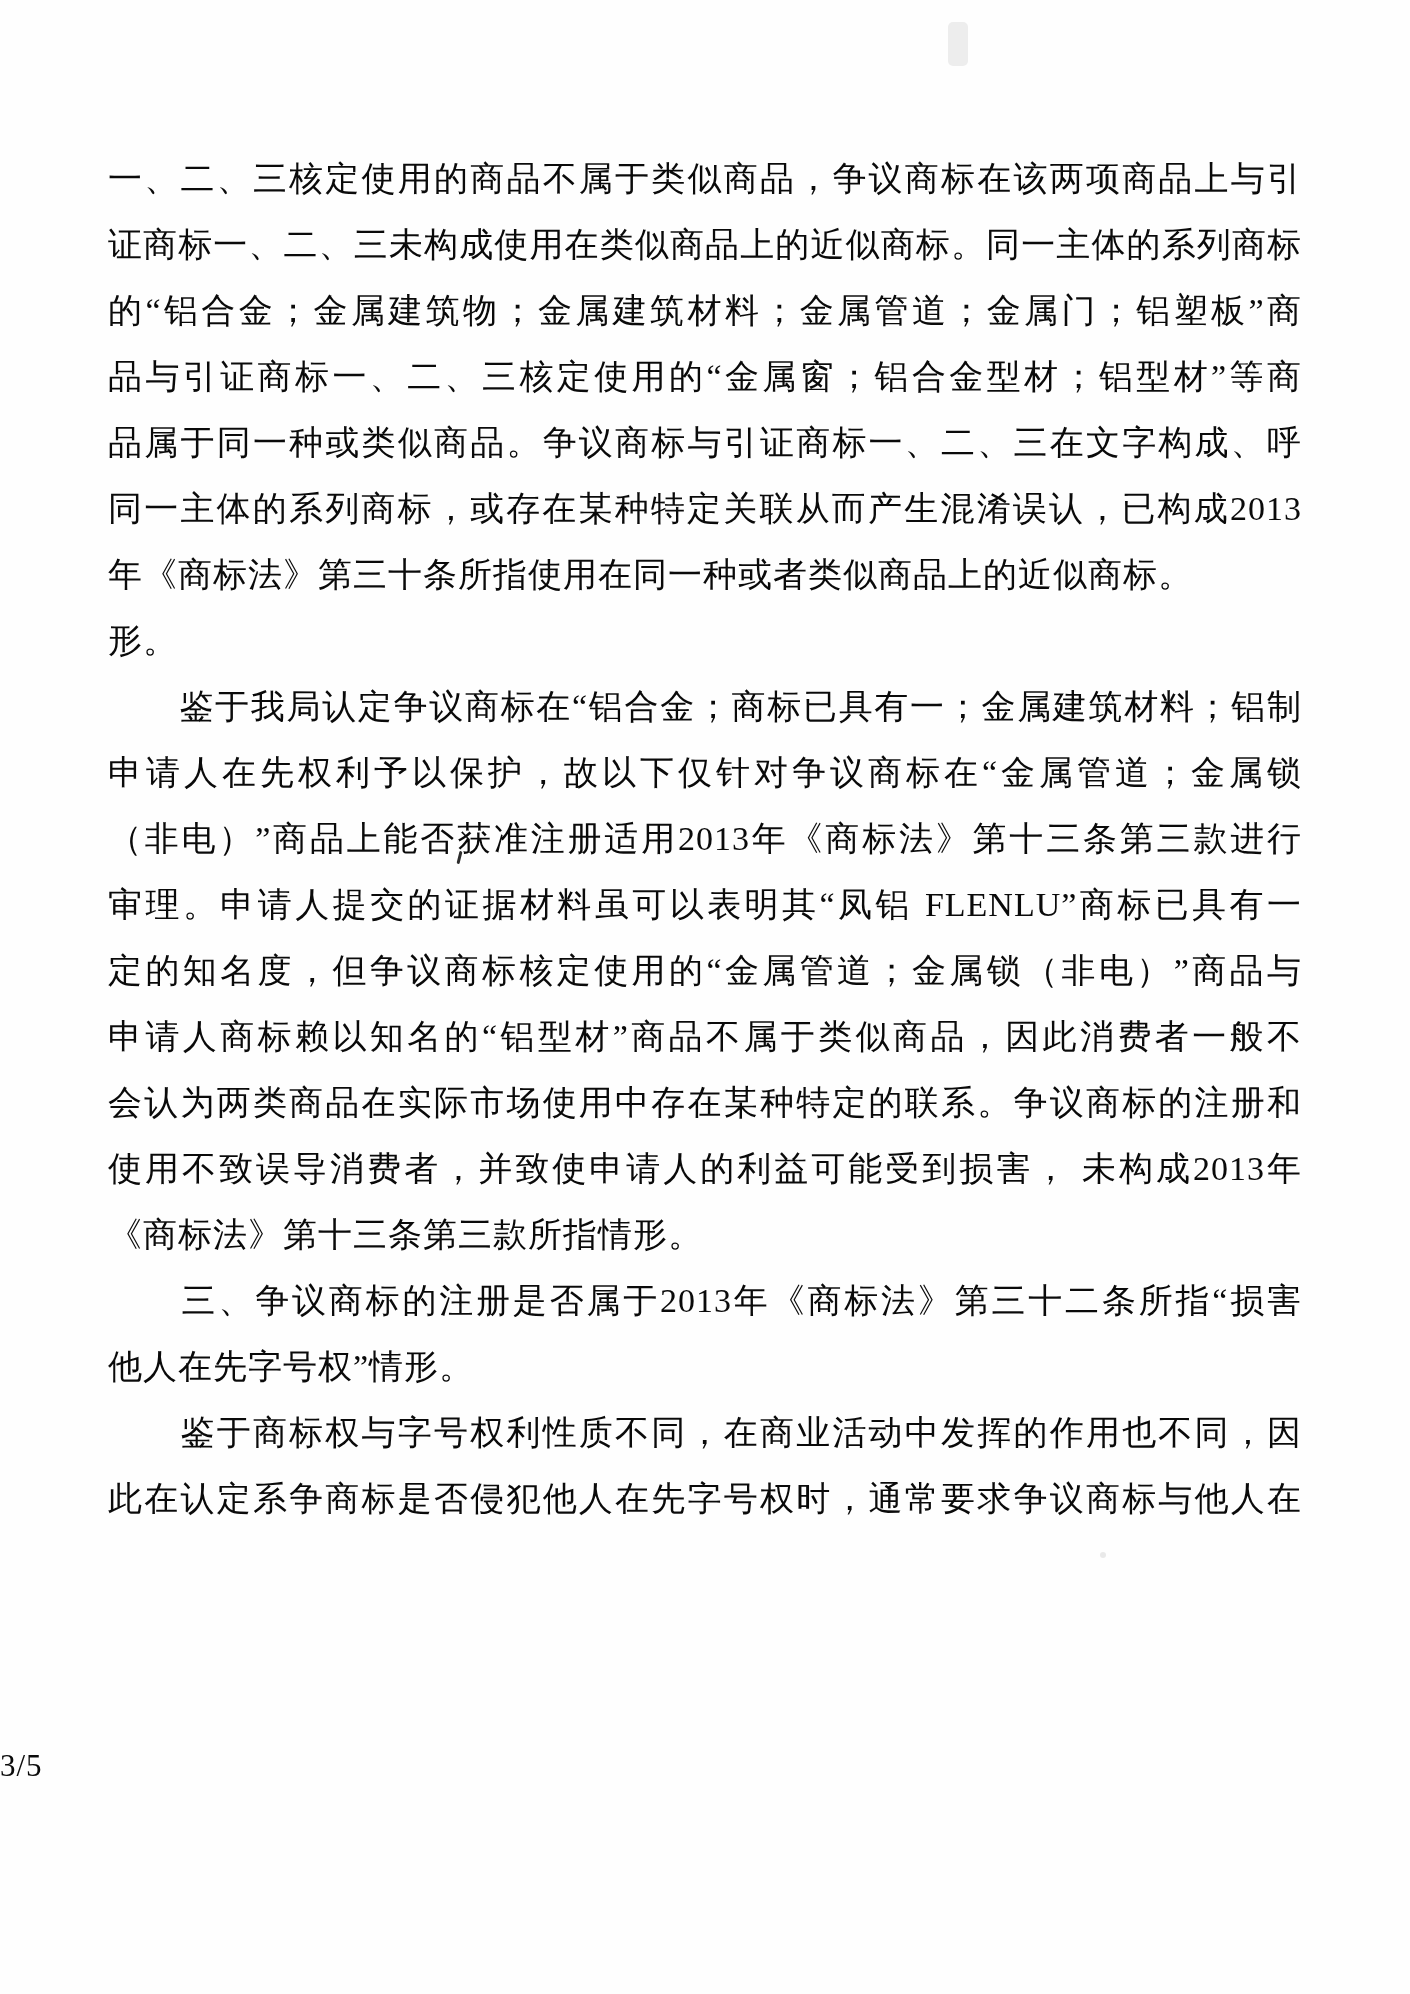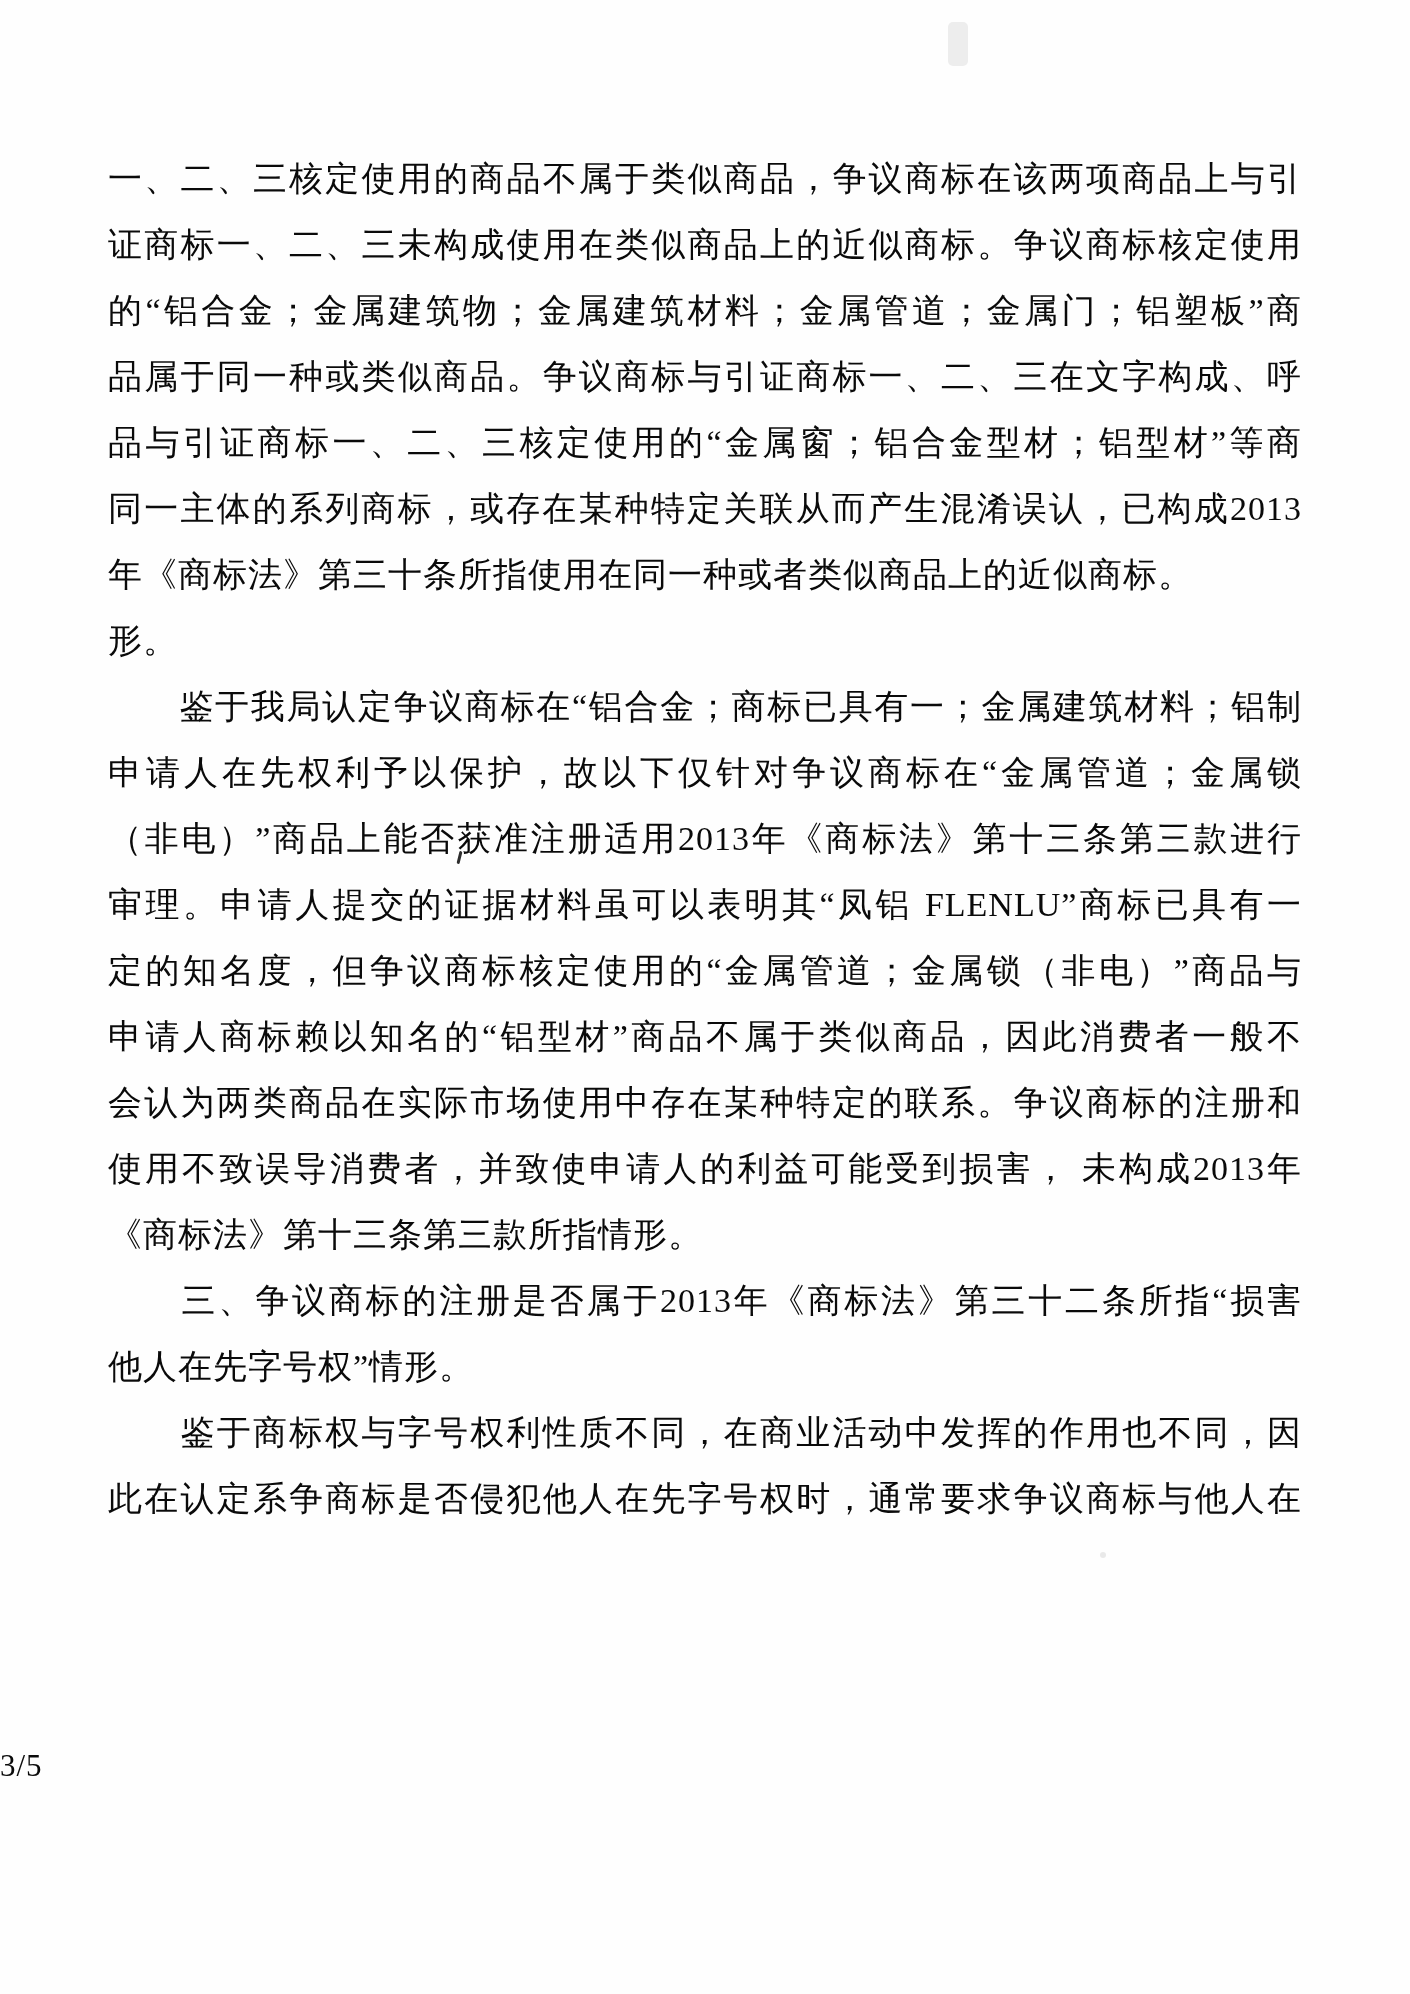--- a/index.html
+++ b/index.html
@@ -79,24 +79,24 @@
 </style>
 </head>
 <body>
 
 <div class="page">
 
   <div class="smudge-top"></div>
 
   <div class="text-block">
     <div class="line">一、二、三核定使用的商品不属于类似商品，争议商标在该两项商品上与引</div>
-    <div class="line">证商标一、二、三未构成使用在类似商品上的近似商标。争议商标核定使用</div>
+    <div class="line">证商标一、二、三未构成使用在类似商品上的近似商标。同一主体的系列商标</div>
     <div class="line">的“铝合金；金属建筑物；金属建筑材料；金属管道；金属门；铝塑板”商</div>
+    <div class="line">品与引证商标一、二、三核定使用的“金属窗；铝合金型材；铝型材”等商</div>
     <div class="line">品属于同一种或类似商品。争议商标与引证商标一、二、三在文字构成、呼</div>
-    <div class="line">品与引证商标一、二、三核定使用的“金属窗；铝合金型材；铝型材”等商</div>
     <div class="line">同一主体的系列商标，或存在某种特定关联从而产生混淆误认，已构成2013</div>
     <div class="line end">年《商标法》第三十条所指使用在同一种或者类似商品上的近似商标。</div>
     <div class="line end">形。</div>
     <div class="line">　　鉴于我局认定争议商标在“铝合金；商标已具有一；金属建筑材料；铝制</div>
     <div class="line">申请人在先权利予以保护，故以下仅针对争议商标在“金属管道；金属锁</div>
     <div class="line">（非电）”商品上能否获准注册适用2013年《商标法》第十三条第三款进行</div>
     <div class="line">审理。申请人提交的证据材料虽可以表明其“凤铝 FLENLU”商标已具有一</div>
     <div class="line">定的知名度，但争议商标核定使用的“金属管道；金属锁（非电）”商品与</div>
     <div class="line">申请人商标赖以知名的“铝型材”商品不属于类似商品，因此消费者一般不</div>
     <div class="line">会认为两类商品在实际市场使用中存在某种特定的联系。争议商标的注册和</div>

